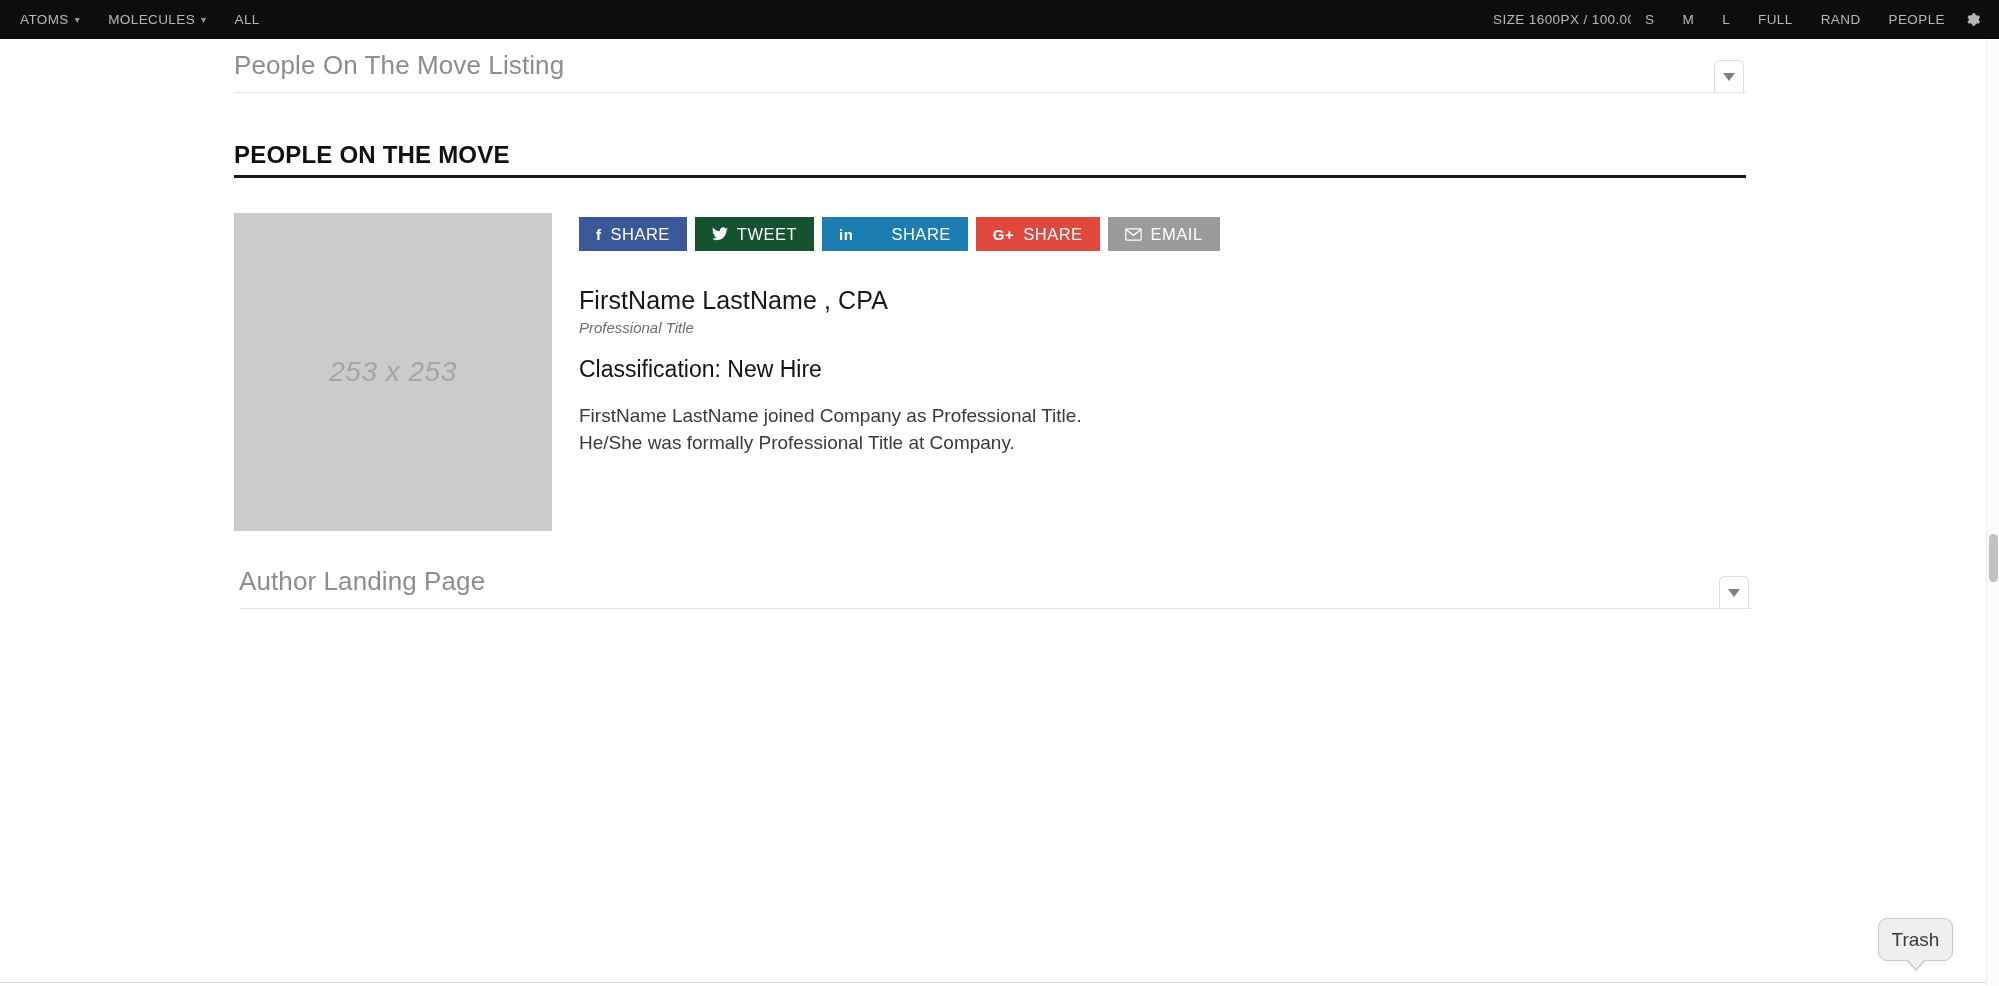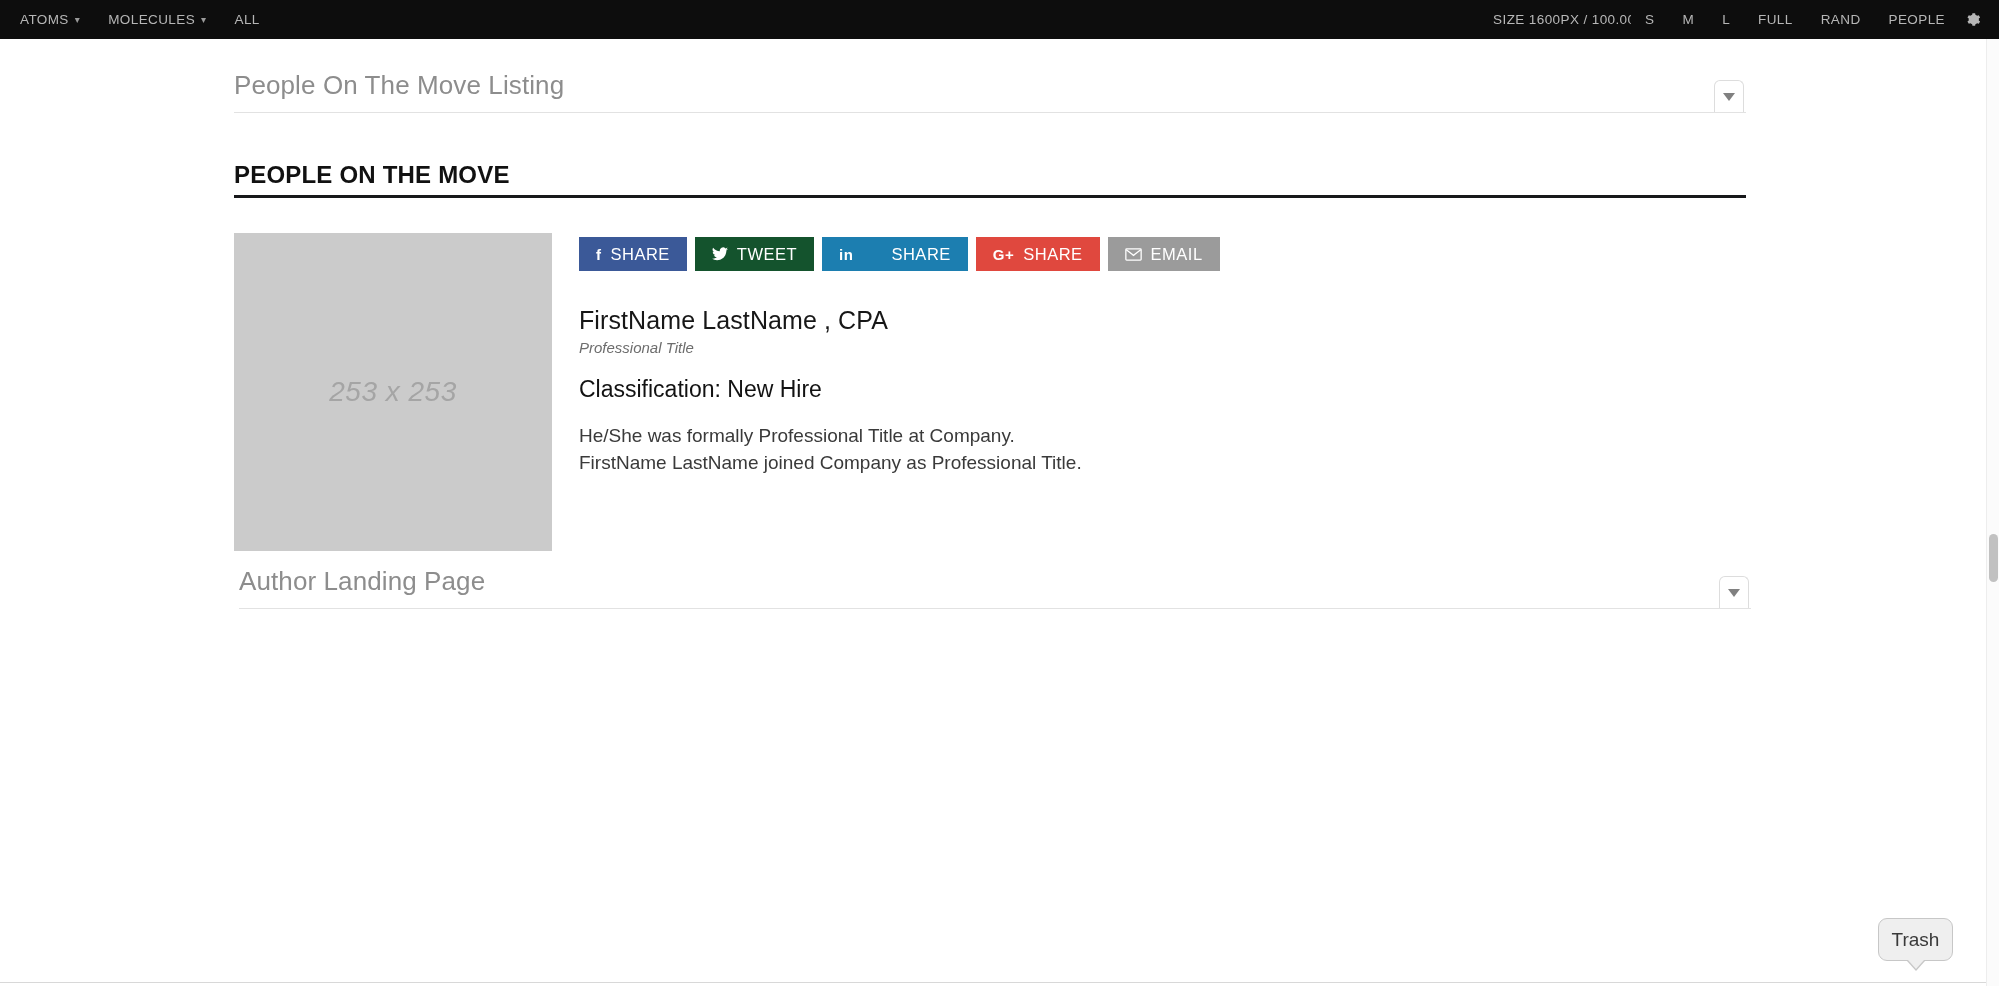--- a/index.html
+++ b/index.html
@@ -122,21 +122,21 @@
     right: 240px;
     font-weight: bold;
     font-size: 24px;
     letter-spacing: 0.2px;
     color: #111111;
     padding-bottom: 6px;
     border-bottom: 3px solid #17181a;
   }
 
   
-  #mod-potm { position: absolute; top: 0; left: 0; width: 1986px; margin-top: 20px; }
+  #mod-potm { position: absolute; top: 0; left: 0; width: 1986px; }
   #potm-heading { top: 102px; }
 
   .potm-body {
     position: absolute;
     top: 174px;
     left: 234px;
     width: 1512px;
     display: flex;
     align-items: flex-start;
   }
@@ -356,22 +356,22 @@
                 </svg>
             </span>
             <span>EMAIL</span>
           </button>
         </div>
 
         <div class="person-name">FirstName LastName , CPA</div>
         <div class="person-role">Professional Title</div>
         <div class="person-class">Classification: New Hire</div>
         <div class="person-bio">
+          <div>FirstName LastName joined Company as Professional Title.</div>
           <div>He/She was formally Professional Title at Company.</div>
-          <div>FirstName LastName joined Company as Professional Title.</div>
         </div>
       </div>
     </div>
   </div>
 
   <div class="module" id="mod-alp">
     <div class="mod-head">
       <div class="mod-title">Author Landing Page</div>
       <div class="mod-rule"></div>
       <div class="mod-toggle">

